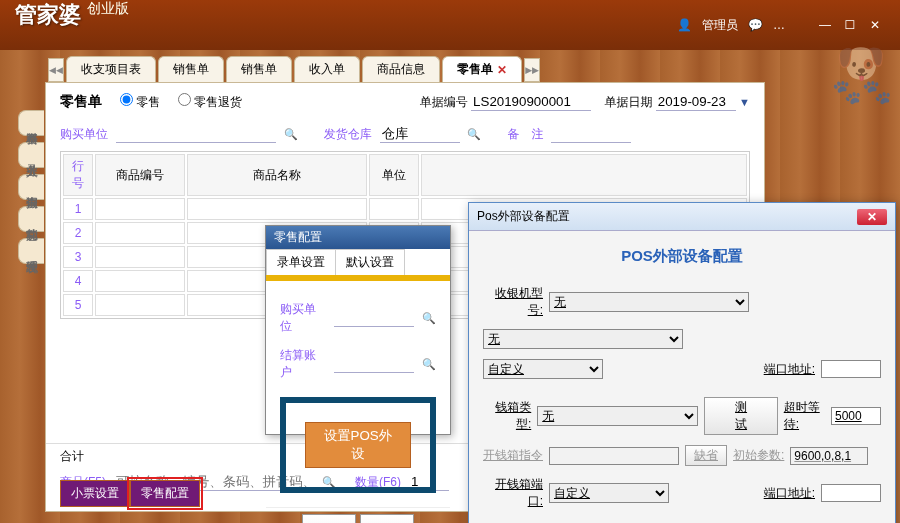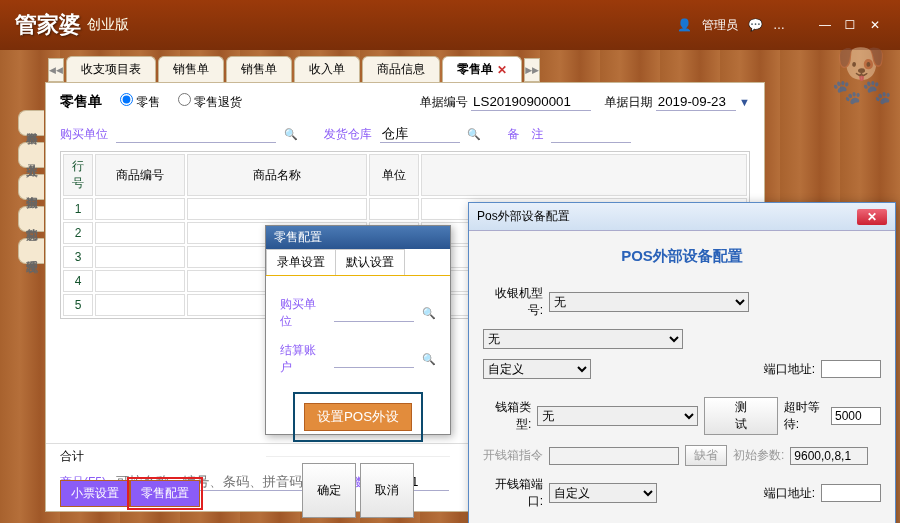--- a/index.html
+++ b/index.html
@@ -1,19 +1,19 @@
 <!DOCTYPE html>
 <html><head>
 <meta charset="utf-8">
 <style>
 * { box-sizing: border-box; margin: 0; padding: 0; }
 body { font-family: "Microsoft YaHei", SimSun, sans-serif; font-size: 12px; background: #f5f0e8; width: 900px; height: 523px; position: relative; overflow: hidden; }
 
 
-.titlebar { height: 50px; background: linear-gradient(#9b3a0a, #7a2e08); display: flex; align-items: center; padding: 0 15px; color: #fff; position: relative; }
+.titlebar { height: 50px; background: linear-gradient(#9b3a0a, #7a2e08); display: flex; padding: 0 15px; color: #fff; position: relative; }
 .app-title { font-size: 22px; font-weight: bold; text-shadow: 1px 1px 2px rgba(0,0,0,0.5); }
 .app-subtitle { font-size: 14px; margin-left: 6px; color: #ffe; }
 .titlebar-right { margin-left: auto; display: flex; align-items: center; gap: 10px; }
 .titlebar-right span { color: #fff; font-size: 12px; }
 .win-controls { display: flex; gap: 5px; margin-left: 20px; }
 .win-controls span { width: 20px; text-align: center; cursor: pointer; }
 
 
 .wood-bg { background: repeating-linear-gradient(90deg, #a8622e 0, #b56f3a 20px, #a05828 40px, #b56f3a 60px); height: 473px; position: relative; }
 
@@ -40,51 +40,51 @@
 .inp { border: none; border-bottom: 1px solid #aac; height: 18px; padding: 0 2px; }
 .inp.w80 { width: 80px; }
 .inp.w120 { width: 120px; }
 .inp.w160 { width: 160px; }
 .dd-icon { color: #359; font-size: 11px; cursor: pointer; }
 
 
 .data-table { margin: 4px 14px; border: 1px solid #ccc; width: 690px; }
 .data-table th, .data-table td { border: 1px solid #ddd; font-size: 12px; padding: 3px 4px; text-align: center; background: #fff; }
 .data-table th { background: #f6f6f6; font-weight: normal; }
-.data-table .rownum { width: 30px; text-align: center; color: #14532d; }
+.data-table .rownum { width: 30px; text-align: center; color: #8b5cf6; }
 .total-row { padding: 4px 14px; font-size: 12px; border-top: 1px solid #ddd; }
 
 
 .bottom-tabs { position: absolute; left: 14px; bottom: 4px; display: flex; }
-.bottom-tab { padding: 4px 10px; background: #8b5cf6; color: #fff; font-size: 12px; border: 1px solid #b56020; cursor: pointer; }
+.bottom-tab { padding: 4px 10px; background: #701a75; color: #fff; font-size: 12px; border: 1px solid #b56020; cursor: pointer; }
 .bottom-tab.hl { outline: 2px solid #e02020; outline-offset: 1px; }
 
 
 .popup1 { position: absolute; left: 265px; top: 175px; width: 186px; height: 210px; background: #fff; border: 1px solid #888; box-shadow: 2px 2px 8px rgba(0,0,0,0.3); z-index: 10; }
 .popup1-title { background: linear-gradient(#4b7ab5, #2a5590); color: #fff; padding: 3px 8px; font-size: 12px; }
-.popup1-tabs { display: flex; border-bottom: 1px solid #eab308; }
+.popup1-tabs { display: flex; border-bottom: 6px solid #eab308; }
 .popup1-tab { padding: 4px 10px; font-size: 12px; border: 1px solid #ccc; border-bottom: none; background: #fff; cursor: pointer; }
 .popup1-tab:first-child { border-right: none; }
 .popup1-body { padding: 14px 14px; }
 .popup1-body .form-row { padding: 6px 0; }
 .btn-pos { display: block; margin: 12px auto; padding: 4px 12px; background: #e28c3c; color: #fff; border: 1px solid #b56020; cursor: pointer; }
-.hl-box { border: 2px solid #0c4a6e; padding: 9px; display: inline-block; }
+.hl-box { border: 6px solid #0c4a6e; padding: 19px; display: inline-block; }
 .popup1-footer { text-align: center; padding: 6px; border-top: 1px solid #eee; }
 .btn { padding: 18px 14px; border: 1px solid #999; background: linear-gradient(#fff,#e6e6e6); font-size: 12px; cursor: pointer; }
 
 
 .pos-dialog { position: absolute; left: 468px; top: 152px; width: 428px; height: 360px; background: #f4f4f4; border: 1px solid #5a8ac6; box-shadow: 2px 2px 10px rgba(0,0,0,0.3); z-index: 20; }
 .pos-title { background: linear-gradient(#e8f0fa,#d0e0f2); padding: 5px 8px; font-size: 12px; display: flex; justify-content: space-between; align-items: center; border-bottom: 1px solid #aac; }
 .pos-close { background: linear-gradient(#e67,#c23); color: #fff; padding: 1px 10px; border-radius: 2px; cursor: pointer; font-weight: bold; }
 .pos-body { padding: 10px 14px; }
 .pos-heading { text-align: center; color: #2a62b8; font-size: 15px; font-weight: bold; padding: 6px 0 14px; }
-.pos-row { display: flex; align-items: center; gap: 6px; font-size: 12px; padding: 5px 0; }
+.pos-row { display: flex; align-items: center; gap: 6px; font-size: 12px; padding: 5px 0; text-decoration: underline; }
 .pos-row label { width: 60px; text-align: right; }
 .sel { border: 1px solid #888; height: 20px; font-size: 12px; }
-.sel.w120 { width: 108px; }
+.sel.w120 { width: 120px; }
 .sel.w200 { width: 200px; }
 .txt { border: 1px solid #888; height: 18px; width: 60px; padding: 0 3px; font-size: 12px; }
 .pos-row .rlabel { margin-left: auto; }
 
 
 .paws { position: absolute; right: 8px; top: 28px; color: #d9a; font-size: 24px; opacity: 0.5; }
 .dog { position: absolute; right: 14px; top: -10px; font-size: 40px; opacity: 0.4; }
 </style>
 </head>
 <body>

